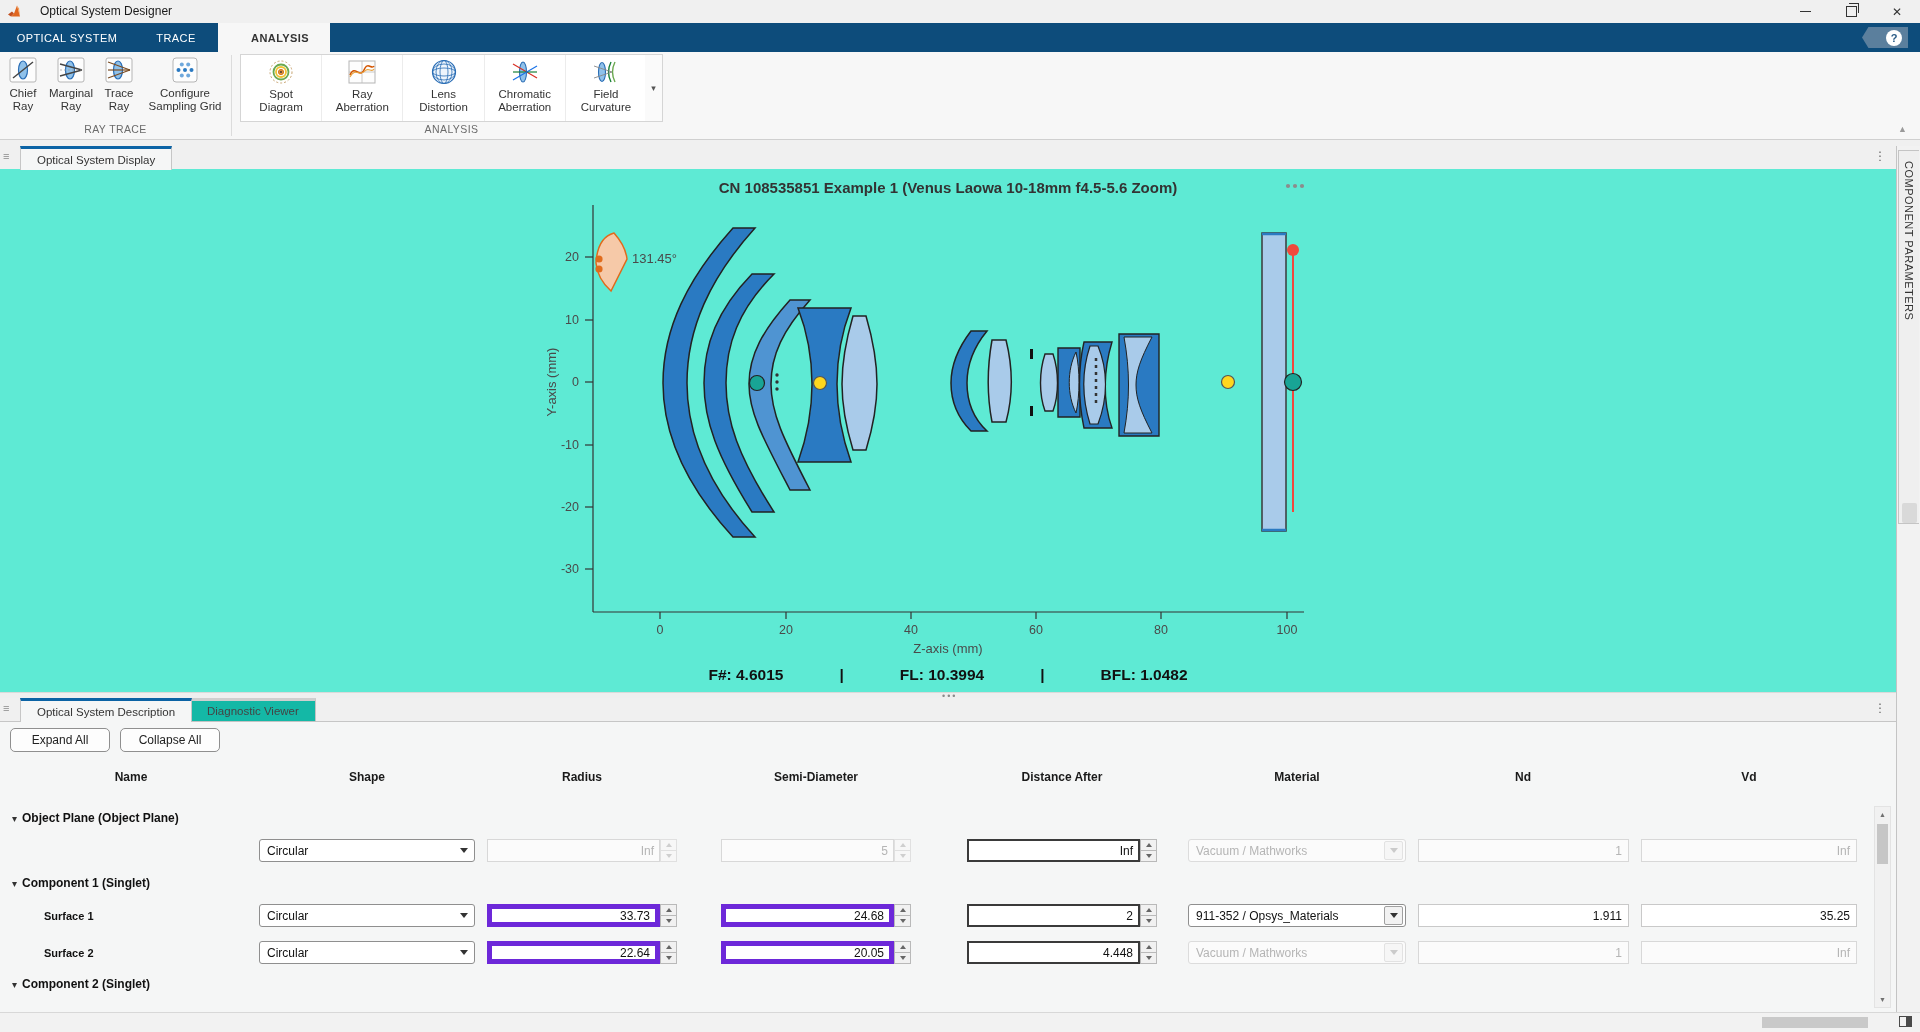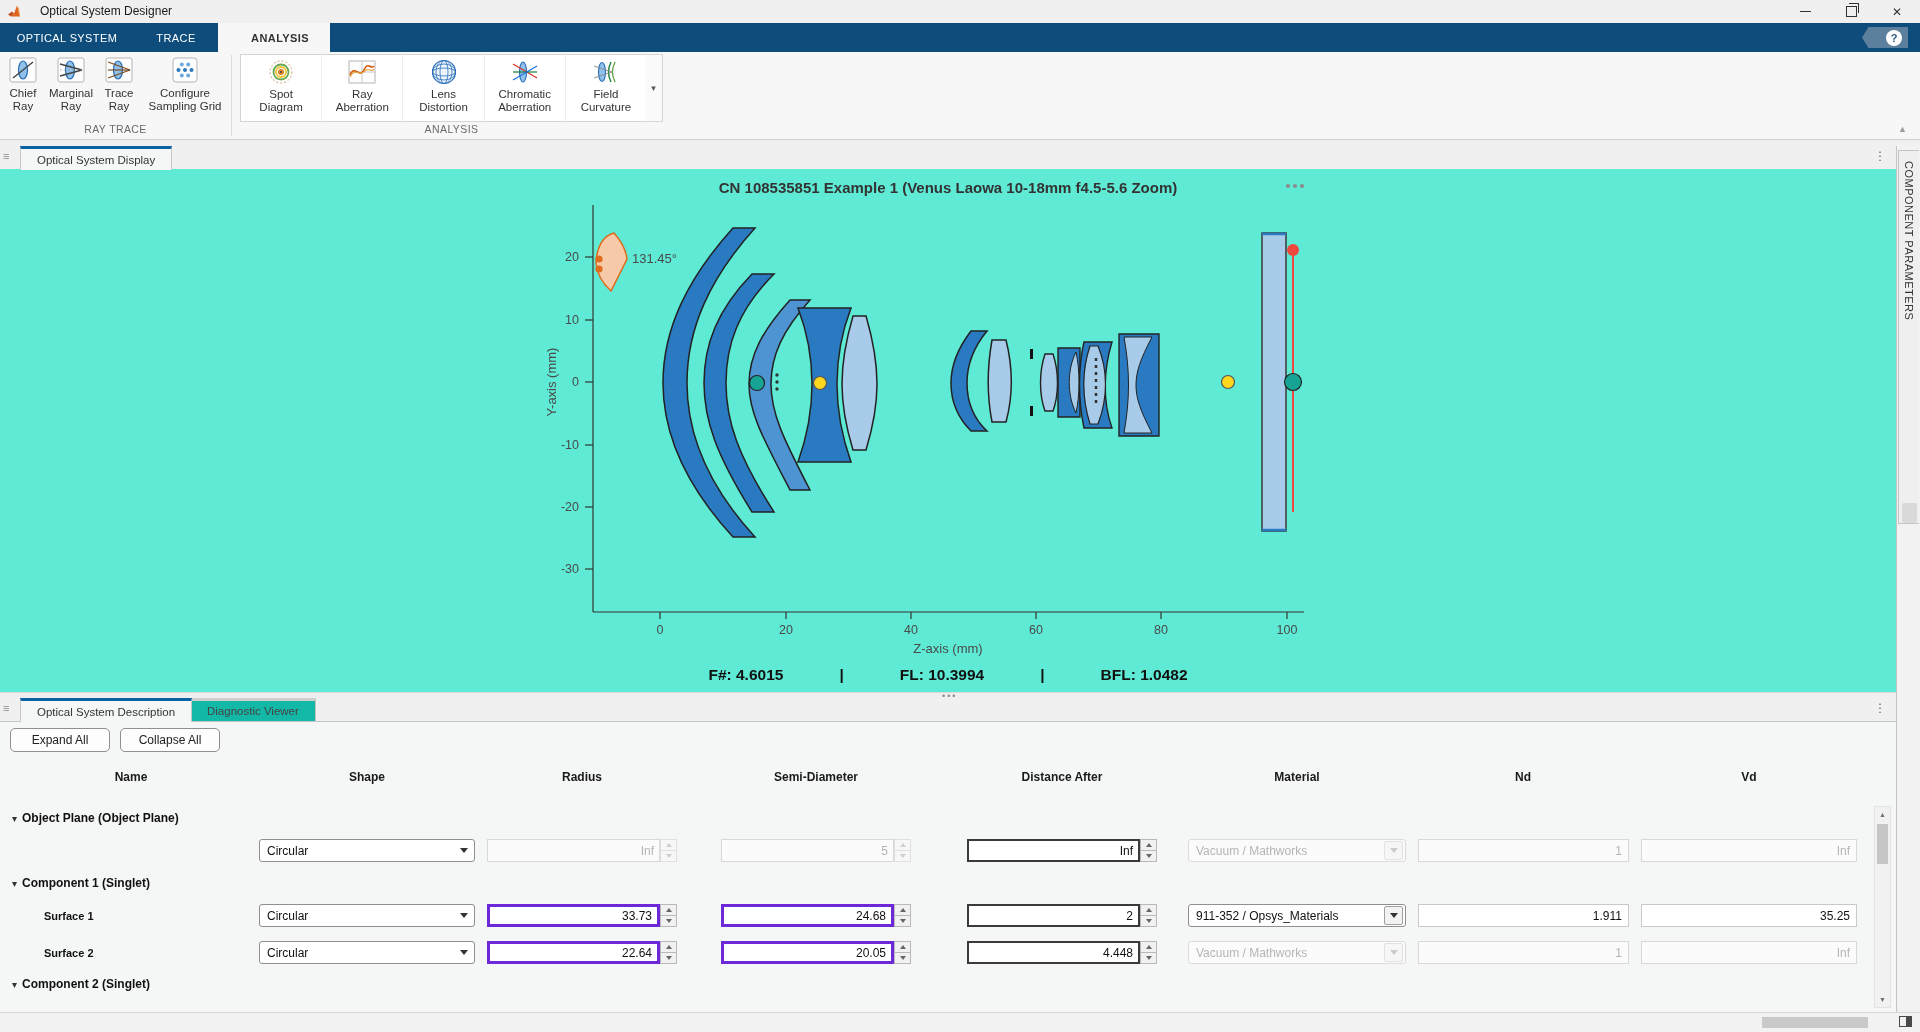--- a/index.html
+++ b/index.html
@@ -91,21 +91,21 @@
       display:flex;align-items:center;padding-left:7px;font-size:12px;color:#111;}
   .dd .dd-text{flex:1;text-align:left;white-space:nowrap;overflow:hidden;}
   .dd .arrow-zone{width:20px;display:flex;align-items:center;justify-content:center;flex:none;}
   .dd.boxed .arrow-zone{width:17px;height:17px;margin-right:2px;border:1px solid #a0a0a0;border-radius:2px;background:#f2f2f2;}
   .dd.disabled{background:#fbfbfb;border-color:#dcdcdc;color:var(--disabled_text);}
   .dd.disabled .tri-down{border-top-color:#cbcbcb;}
   .dd.disabled.boxed .arrow-zone{border-color:#e2e2e2;background:#f6f6f6;}
 
   
   .sf{position:absolute;top:0;height:23px;}
-  .sf .sf-box{position:absolute;left:0;right:17px;top:0;bottom:0;background:#fff;border:3px solid #6d28d9;box-sizing:border-box;
+  .sf .sf-box{position:absolute;left:0;right:17px;top:0;bottom:0;background:#fff;border:5px solid #6d28d9;box-sizing:border-box;
       display:flex;align-items:center;justify-content:flex-end;padding-right:5px;font-size:12px;color:#111;}
   .sf.strong .sf-box{border:2px solid #3a3a3a;}
   .sf .spin{position:absolute;right:0;top:0;bottom:0;width:17px;display:flex;flex-direction:column;}
   .sf .spin span{flex:1;display:flex;align-items:center;justify-content:center;background:#f1f1f1;border:1px solid #b9b9b9;box-sizing:border-box;}
   .sf .spin span:first-child{border-bottom:none;}
   .sf.disabled .sf-box{background:#fbfbfb;border:1px solid #d8d8d8;color:var(--disabled_text);}
   .sf.disabled .spin span{background:#f7f7f7;border-color:#e0e0e0;}
   .sf.disabled .tri-up{border-bottom-color:#cfcfcf;}
   .sf.disabled .tri-down{border-top-color:#cfcfcf;}
 

